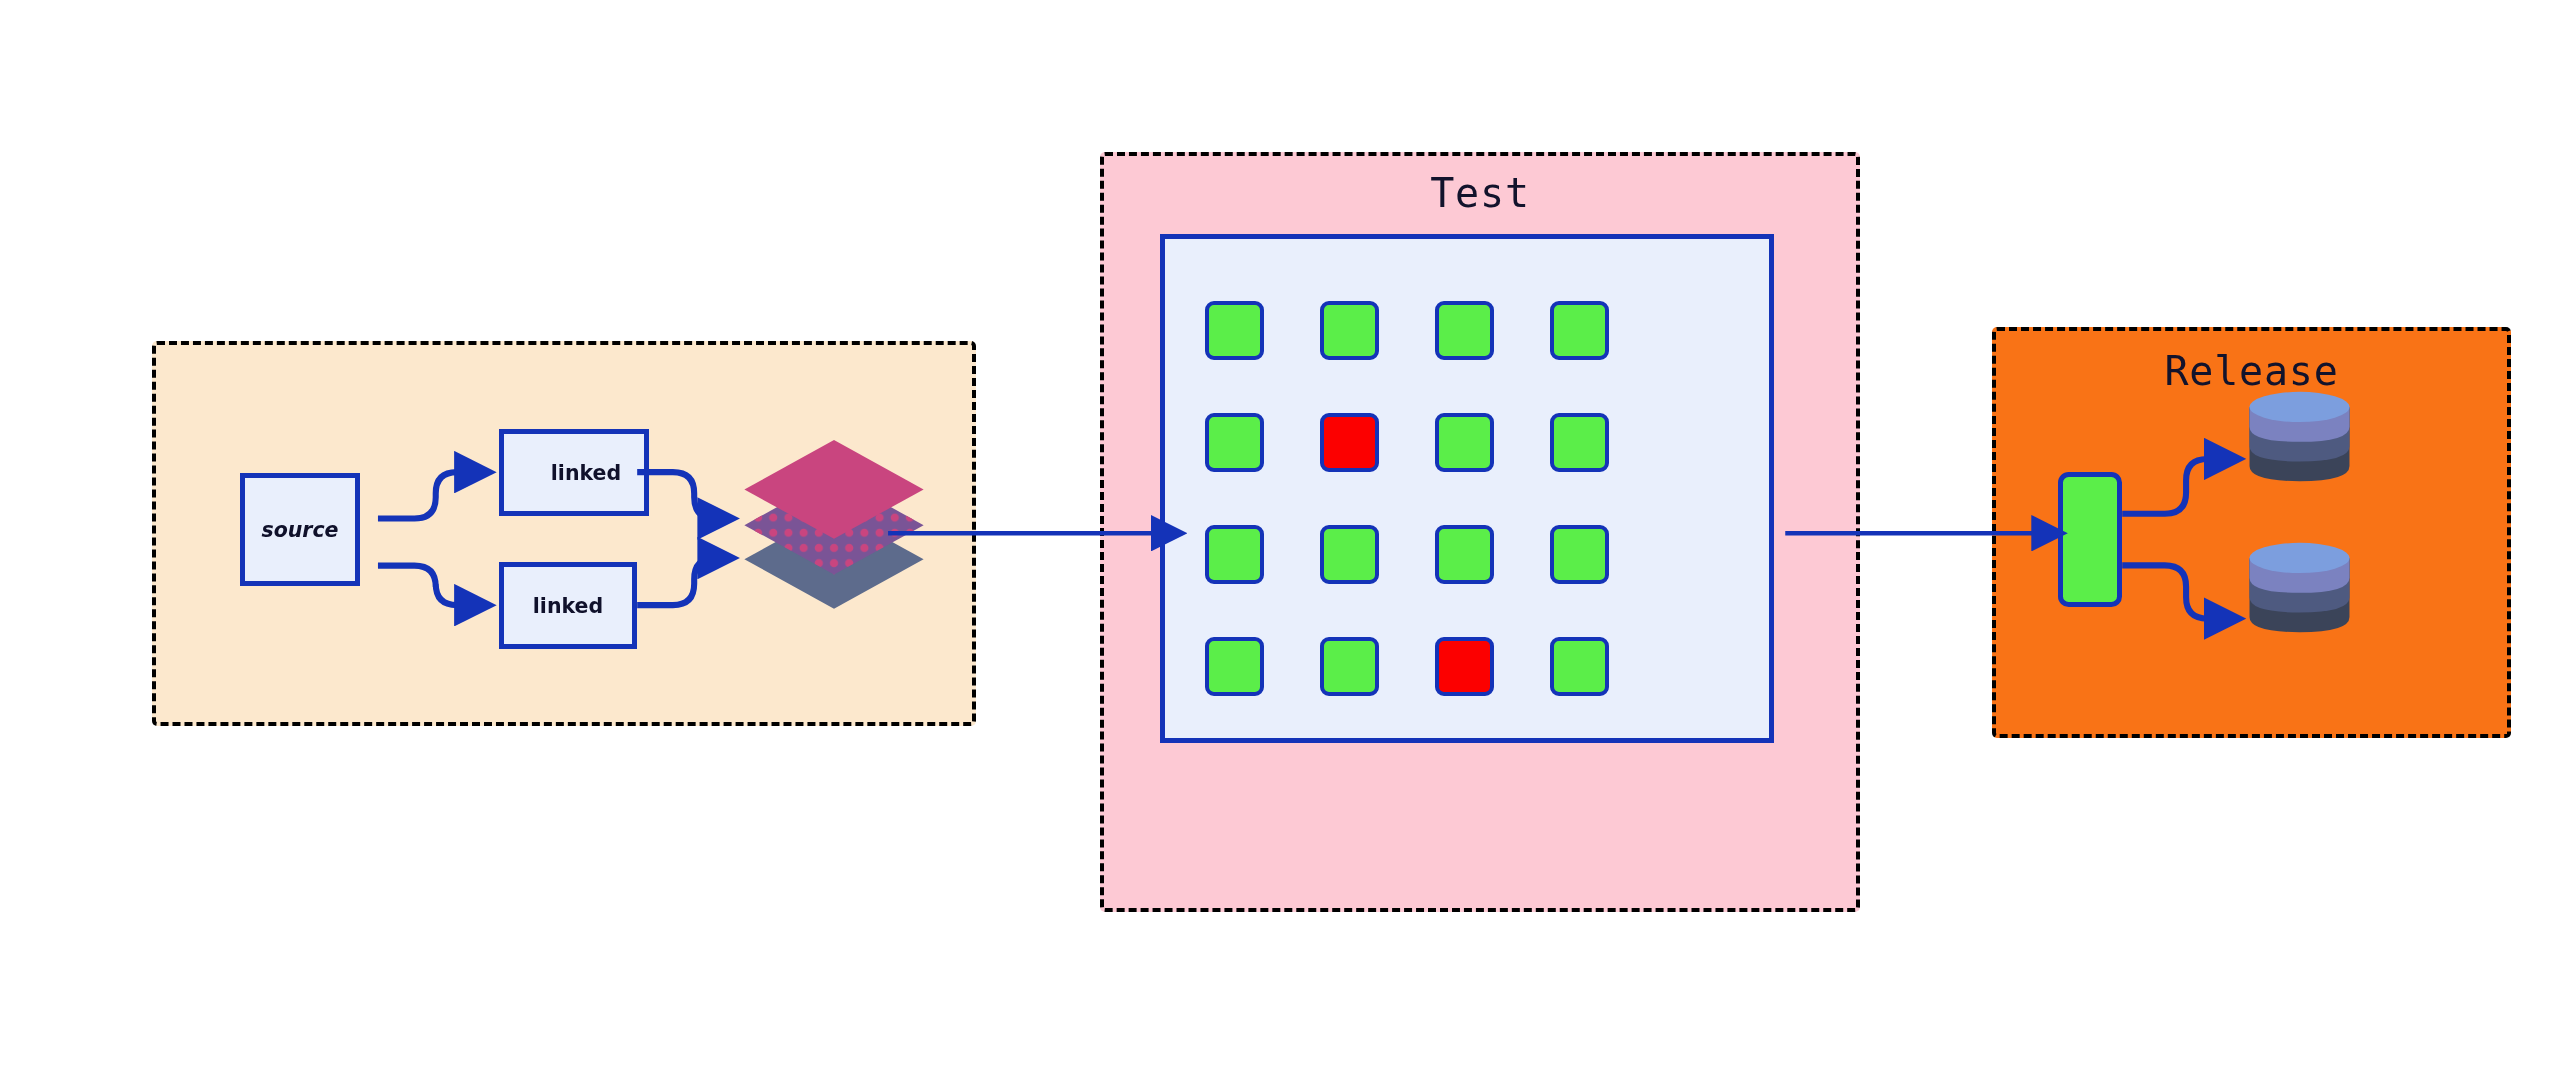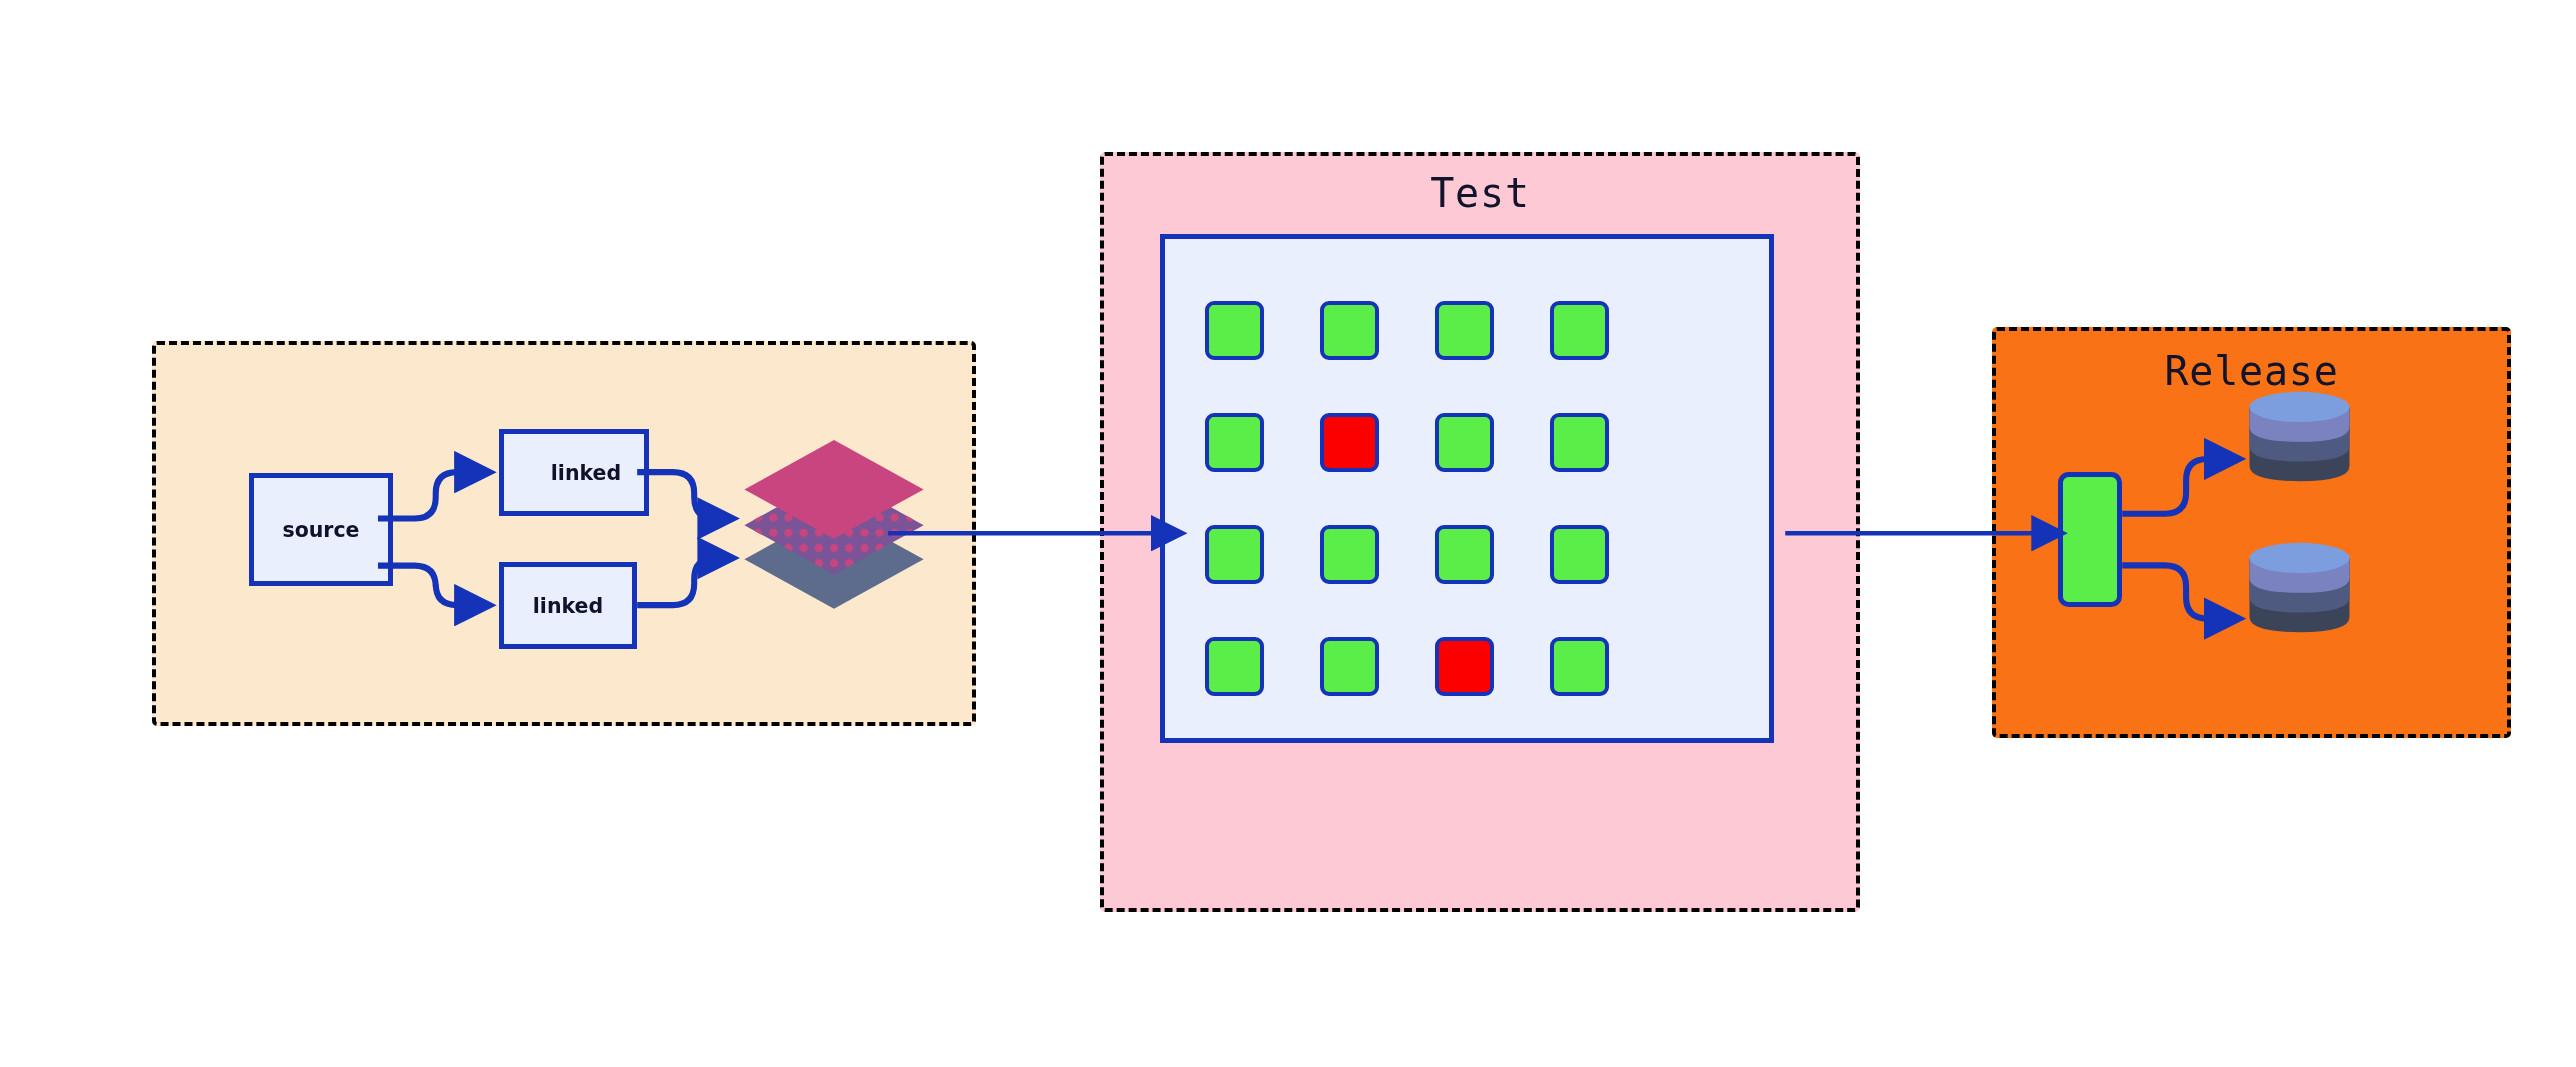--- a/index.html
+++ b/index.html
@@ -55,21 +55,21 @@
     background: #e9effc;
     border: 5.3px solid #1433b8;
     display: flex;
     align-items: center;
     justify-content: center;
     font-family: "DejaVu Sans", sans-serif;
     font-weight: bold;
     font-size: 20.5px;
     color: #10112b;
   }
-  #node-source { left: 93px; top: 128px; width: 144px; height: 113px; }
+  #node-source { left: 84px; top: 128px; width: 120px; height: 113px; font-style: italic; }
   #node-linked { left: 343px; top: 84px; width: 150px; height: 87px; padding-left: 24px; }
   #node-assets { left: 343px; top: 217px; width: 138px; height: 87px; }
 
   #layers-icon {
     position: absolute;
     left: 579px;
     top: 89px;
     width: 198px;
     height: 180px;
   }

